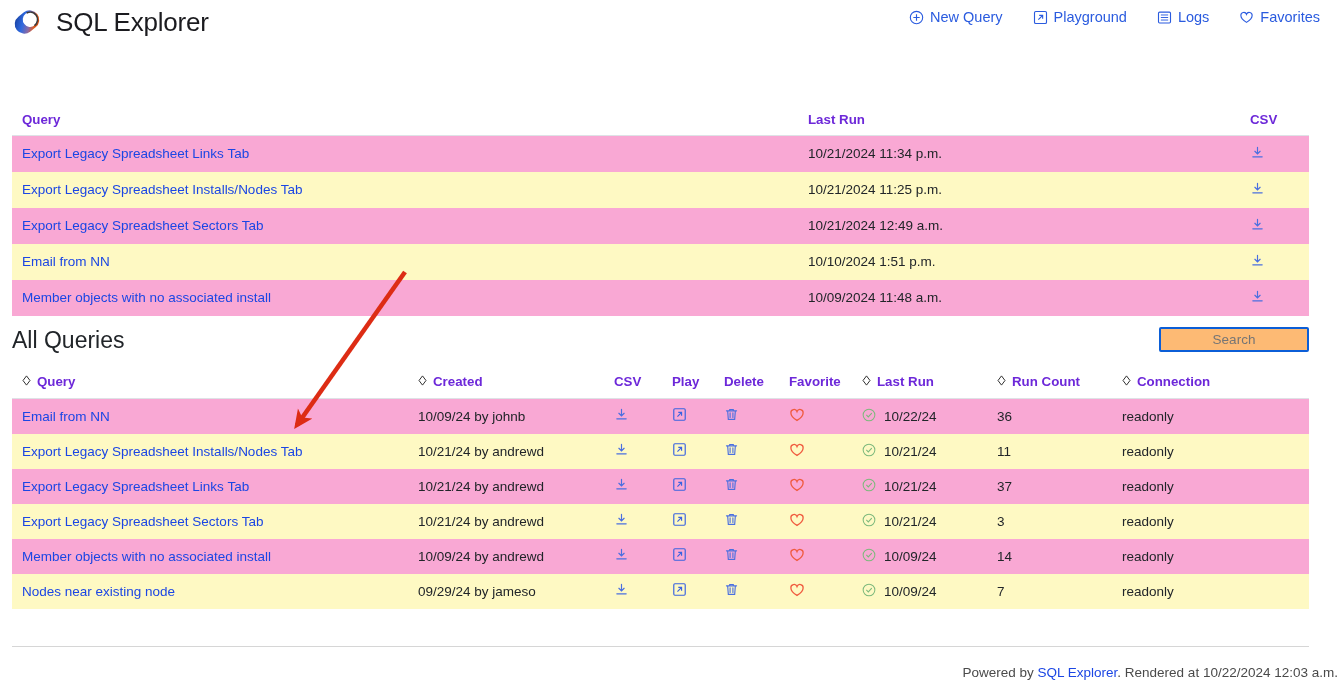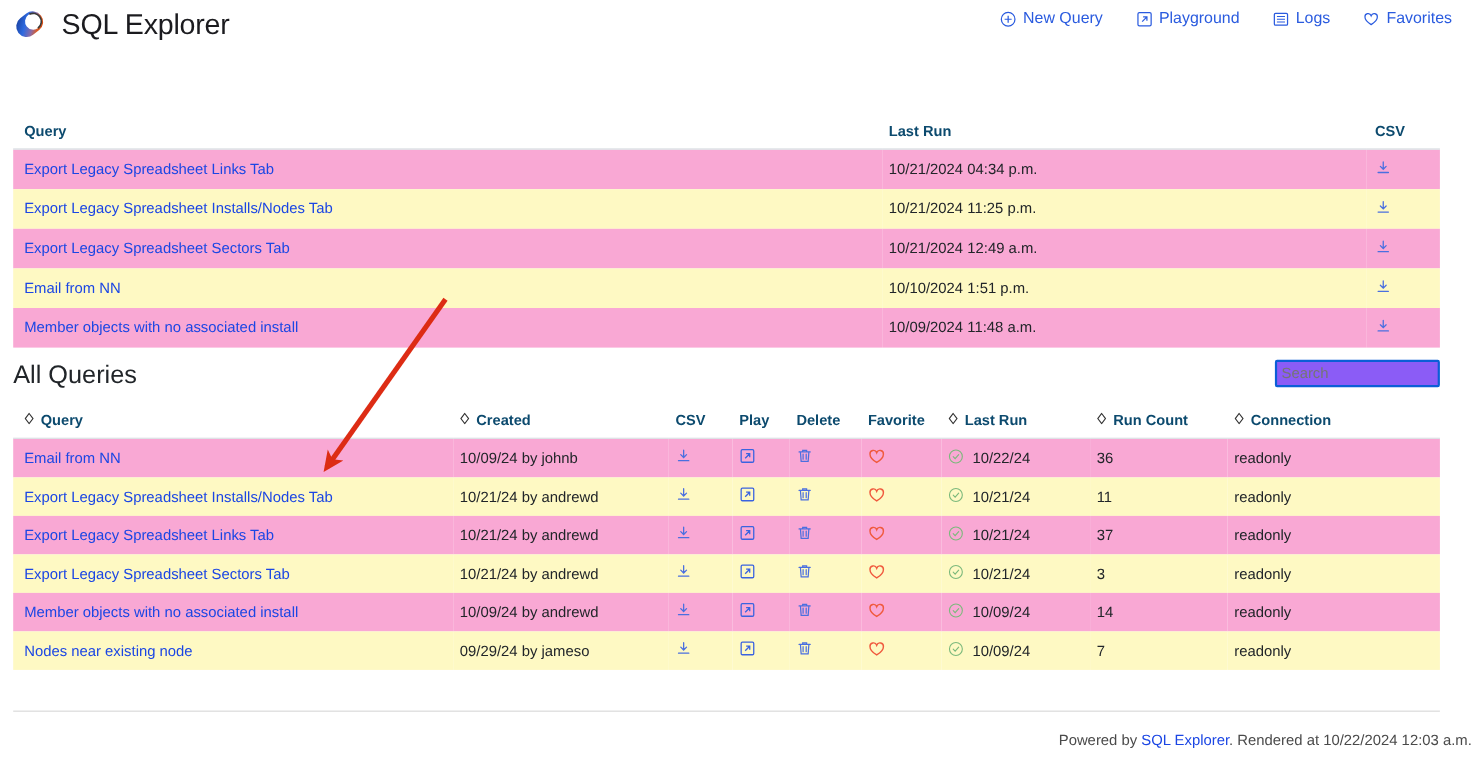--- a/index.html
+++ b/index.html
@@ -40,21 +40,21 @@
   .sec-title {
     font-size: 23px; font-weight: 400; color: #212529;
     margin: 0; padding: 0;
   }
   #recent-title { position: absolute; left: 12px; top: 64px; }
   #all-title    { position: absolute; left: 12px; top: 327px; }
 
   
   table { border-collapse: collapse; width: 100%; font-size: 13.5px; }
   th {
-    font-weight: bold; font-size: 13.3px; color: #0c4a6e;
+    font-weight: bold; font-size: 13.3px; color: #6d28d9;
     text-align: left; padding: 8px 6px; border-bottom: 1px solid #dee2e6;
     white-space: nowrap;
   }
   td {
     padding: 9px 6px; color: #212529; vertical-align: middle;
     white-space: nowrap;
   }
   tbody tr.odd { background: #f9a8d4; }
   tbody tr.even { background: #fef9c3; }
   a.qlink { color: #1b46e4; text-decoration: none; cursor: pointer; }
@@ -88,21 +88,21 @@
 
   .sorth { display: inline-flex; align-items: center; gap: 6px; cursor: pointer; }
 
   
   #search-input {
     position: absolute; right: 29px; top: 327px;
     width: 150px; height: 25px;
     border: 2px solid #0b5ed7; border-radius: 2px;
     font-family: "Liberation Sans", sans-serif;
     font-size: 13.5px; color: #212529; padding: 0 4px;
-    background: #8b5cf6; outline: none;
+    background: #fdba74; outline: none; text-align: center;
   }
   #search-input::placeholder { color: #757575; }
 
   
   .divider {
     position: absolute; left: 12px; top: 646px; width: 1297px;
     height: 1px; background: #d6d6d6;
   }
   .footer {
     position: absolute; left: 0; top: 665px; width: 1338px;
@@ -189,21 +189,21 @@
       <thead>
         <tr>
           <th class="c-query">Query</th>
           <th class="c-last">Last Run</th>
           <th class="c-csv">CSV</th>
         </tr>
       </thead>
       <tbody>
         <tr class="odd">
           <td class="c-query"><a class="qlink">Export Legacy Spreadsheet Links Tab</a></td>
-          <td class="c-last">10/21/2024 04:34 p.m.</td>
+          <td class="c-last">10/21/2024 11:34 p.m.</td>
           <td class="c-csv">
             <span>
               <svg width="15" height="15" viewBox="0 0 16 16" fill="none" stroke="#4a6fe0" stroke-width="1.25" stroke-linecap="round">
                 <path d="M8 2.4v7M5.2 6.7L8 9.5l2.8-2.8M3 12.6h10"></path>
               </svg>
             </span>
           </td>
         </tr>
         <tr class="even">
           <td class="c-query"><a class="qlink">Export Legacy Spreadsheet Installs/Nodes Tab</a></td>

